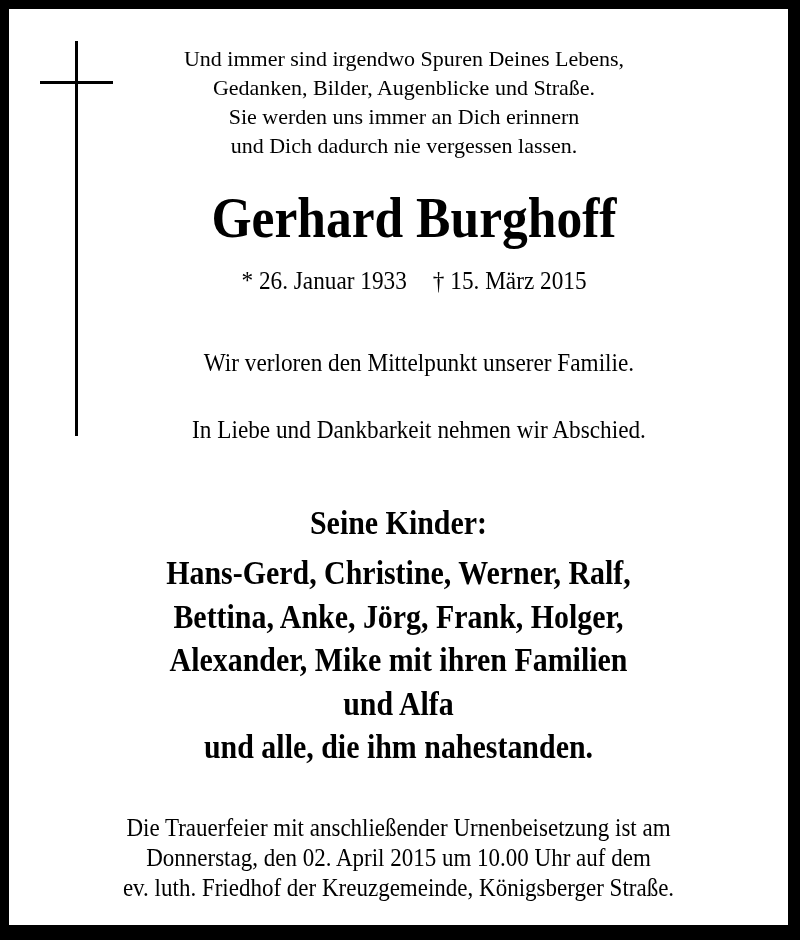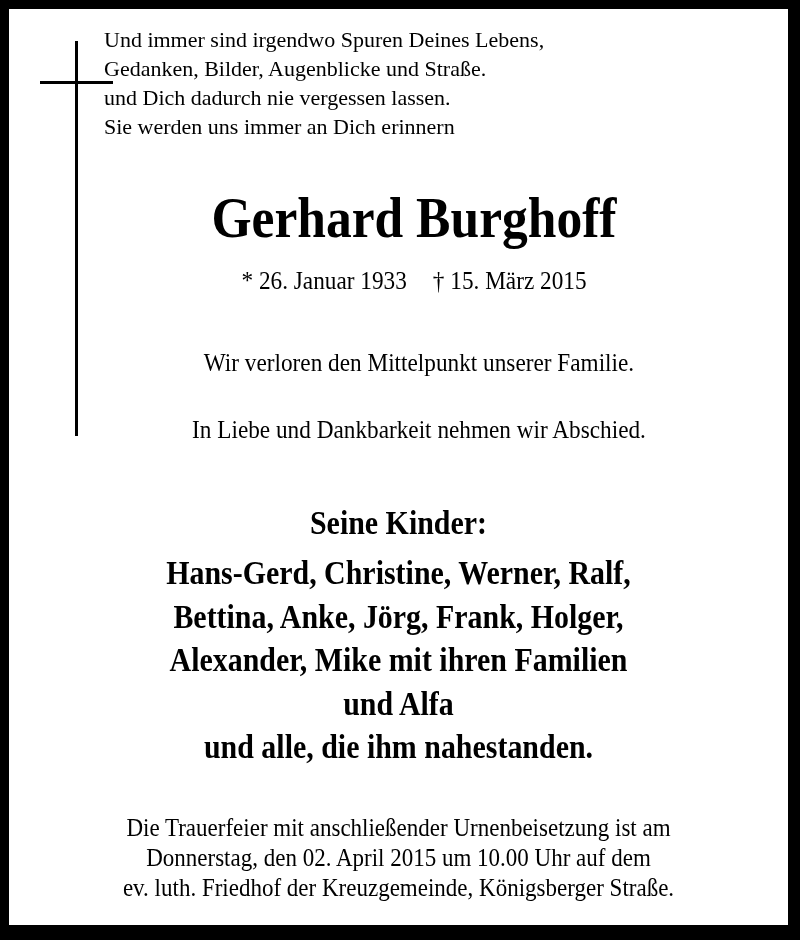--- a/index.html
+++ b/index.html
@@ -1,21 +1,21 @@
 <!DOCTYPE html>
 <html><head>
 <meta charset="utf-8">
 <style>
   html, body { margin:0; padding:0; }
   body { width:800px; height:940px; background:#000; position:relative; overflow:hidden; }
   .card { position:absolute; left:9px; top:9px; width:779px; height:916px; background:#fff; }
   .cross-v { position:absolute; left:66px; top:32px; width:3px; height:395px; background:#000; }
   .cross-h { position:absolute; left:31px; top:72px; width:73px; height:3px; background:#000; }
   .serif { font-family:"Liberation Serif", "DejaVu Serif", serif; color:#000; }
-  .verse { position:absolute; left:95px; width:600px; top:16px; font-size:22px; line-height:29px; }
+  .verse { position:absolute; left:95px; width:600px; top:35px; text-align:center; font-size:22px; line-height:29px; }
   .name { position:absolute; left:60px; width:690px; top:176px; text-align:center; font-size:56px; font-weight:bold; line-height:66px; transform:scaleX(0.92); }
   .dates { position:absolute; left:60px; width:690px; top:256px; text-align:center; font-size:25px; line-height:32px; transform:scaleX(0.93); }
   .dates span { display:inline-block; }
   .gap { display:inline-block; width:28px; }
   .line1 { position:absolute; left:60px; width:700px; top:338px; text-align:center; font-size:25px; line-height:32px; transform:scaleX(0.93); }
   .line2 { position:absolute; left:60px; width:700px; top:405px; text-align:center; font-size:25px; line-height:32px; transform:scaleX(0.93); }
   .kids-title { position:absolute; left:0; width:779px; top:492px; text-align:center; font-size:34px; font-weight:bold; line-height:44px; transform:scaleX(0.88); }
   .kids { position:absolute; left:0; width:779px; top:542px; text-align:center; font-size:34px; font-weight:bold; line-height:43.5px; transform:scaleX(0.88); }
   .kids div { white-space:nowrap; }
   .ceremony { position:absolute; left:0; width:779px; top:804px; text-align:center; font-size:25px; line-height:30px; transform:scaleX(0.92); }
@@ -26,22 +26,22 @@
 
 <div class="card">
   <div>
     <div class="cross-v"></div>
     <div class="cross-h"></div>
   </div>
 
   <div class="verse serif">
     <div>Und immer sind irgendwo Spuren Deines Lebens,</div>
     <div>Gedanken, Bilder, Augenblicke und Straße.</div>
+    <div>Sie werden uns immer an Dich erinnern</div>
     <div>und Dich dadurch nie vergessen lassen.</div>
-    <div>Sie werden uns immer an Dich erinnern</div>
   </div>
 
   <div class="name serif">Gerhard Burghoff</div>
 
   <div class="dates serif">
     <span>* 26. Januar 1933</span><span class="gap"></span><span>† 15. März 2015</span>
   </div>
 
   <div class="line1 serif">Wir verloren den Mittelpunkt unserer Familie.</div>
   <div class="line2 serif">In Liebe und Dankbarkeit nehmen wir Abschied.</div>

